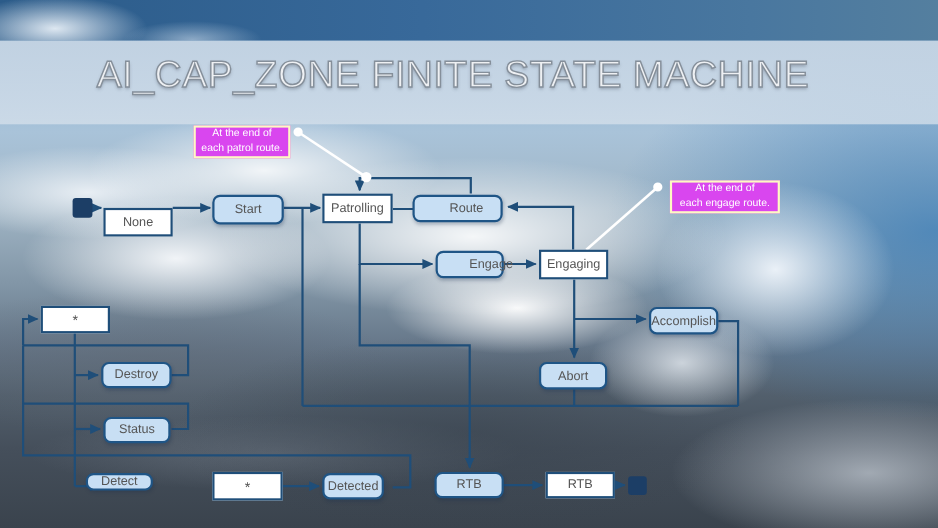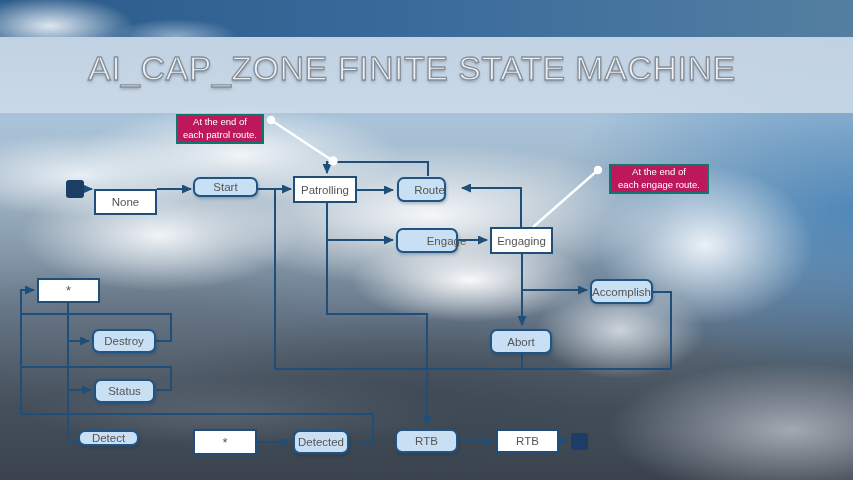--- a/index.html
+++ b/index.html
@@ -37,21 +37,21 @@
     text-shadow:0 2px 3px rgba(70,80,95,0.45);white-space:nowrap;}
 
   
   svg.edges{position:absolute;inset:0;z-index:2;}
   .node{position:absolute;z-index:3;box-sizing:border-box;display:flex;align-items:center;justify-content:center;
     border:2px solid #1f4e79;background:#ffffff;color:#555555;font-size:11.5px;}
   .node.rounded{border-radius:7px;background:#c8dff4;border-color:#1f5586;
     box-shadow:1px 2px 3px rgba(25,45,75,0.25);}
   .node.star{font-size:13px;}
   .marker-square{position:absolute;z-index:3;background:#1c3e66;border-radius:3px;}
-  .callout{position:absolute;z-index:4;box-sizing:border-box;background:#be185d;border:2px solid #0f766e;
+  .callout{position:absolute;z-index:4;box-sizing:border-box;background:#d946ef;border:2px solid #fef9c3;
     color:#ffffff;font-size:9.5px;line-height:1.35;text-align:center;display:flex;align-items:center;justify-content:center;
     white-space:pre-line;padding:1px 2px;}
 </style>
 </head>
 <body>
 
 <div id="slide">
   <div class="photo"></div>
   <div class="top-strip"></div>
   <div class="title-band"></div>
@@ -97,23 +97,23 @@
       <circle cx="333" cy="161" r="3.5"></circle>
       <path d="M598 170 L533 227" fill="none"></path>
       <circle cx="598" cy="170" r="3"></circle>
     </g>
   </svg>
 
   <div class="marker-square" style="left:66px;top:180px;width:18px;height:18px;"></div>
   <div class="marker-square" style="left:571px;top:433px;width:17px;height:17px;"></div>
 
   <div class="node" style="left:94px;top:177px;width:63px;height:26px;margin-top:12px;">None</div>
-  <div class="node rounded" style="left:193px;top:177px;width:65px;height:20px;">Start</div>
+  <div class="node rounded" style="left:193px;top:177px;width:65px;height:27px;">Start</div>
   <div class="node" style="left:293px;top:176px;width:64px;height:27px;">Patrolling</div>
-  <div class="node rounded" style="left:397px;top:177px;width:49px;height:25px;padding-left:16px;">Route</div>
+  <div class="node rounded" style="left:375px;top:177px;width:82px;height:25px;padding-left:16px;">Route</div>
   <div class="node rounded" style="left:396px;top:228px;width:62px;height:25px;padding-left:39px;">Engage</div>
   <div class="node" style="left:490px;top:227px;width:63px;height:27px;">Engaging</div>
   <div class="node rounded" style="left:590px;top:279px;width:63px;height:25px;">Accomplish</div>
   <div class="node rounded" style="left:490px;top:329px;width:62px;height:25px;">Abort</div>
   <div class="node star" style="left:37px;top:278px;width:63px;height:25px;">*</div>
   <div class="node rounded" style="left:92px;top:329px;width:64px;height:24px;">Destroy</div>
   <div class="node rounded" style="left:94px;top:379px;width:61px;height:24px;">Status</div>
   <div class="node rounded" style="left:78px;top:430px;width:61px;height:16px;text-align:center;">Detect</div>
   <div class="node star" style="left:193px;top:429px;width:64px;height:26px;">*</div>
   <div class="node rounded" style="left:293px;top:430px;width:56px;height:24px;">Detected</div>

